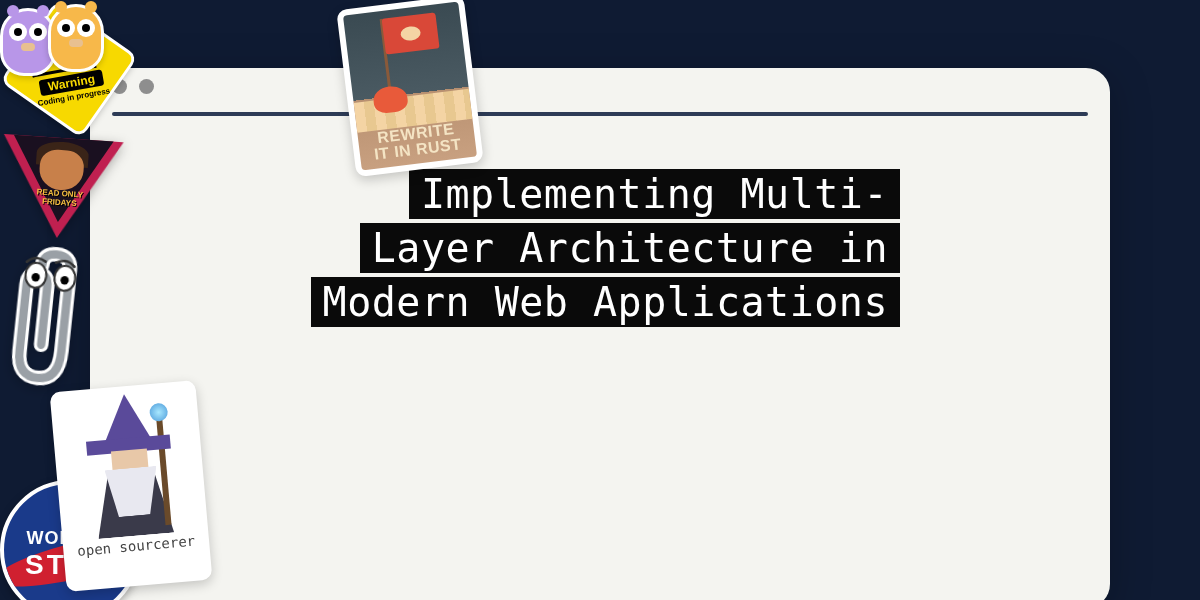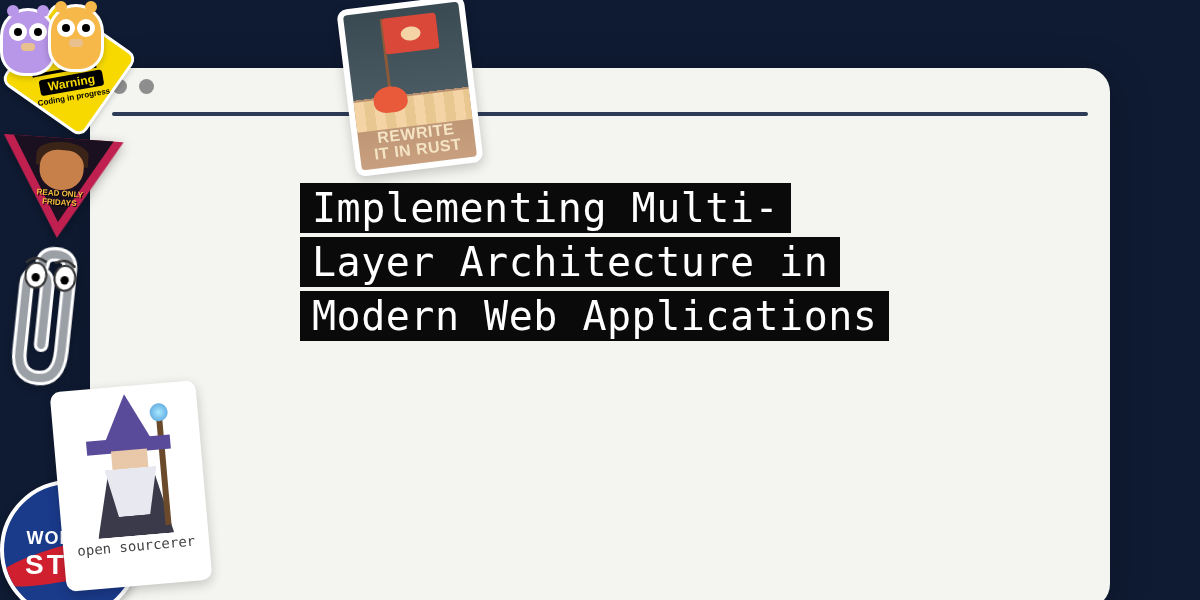--- a/index.html
+++ b/index.html
@@ -40,23 +40,23 @@
     right: 0;
     top: 44px;
     height: 4px;
     background: #2d3b56;
     border-radius: 2px;
     margin: 0 22px;
   }
   .title {
     position: absolute;
     left: 50%;
-    top: 262px;
+    top: 248px;
     transform: translate(-50%, -50%);
-    text-align: left;
+    text-align: right;
     font-size: 40px;
     font-weight: 500;
     line-height: 1.35;
     color: #fff;
     letter-spacing: 0.5px;
   }
   .title span {
     background: #0a0a0a;
     padding: 2px 12px;
     box-decoration-break: clone;

